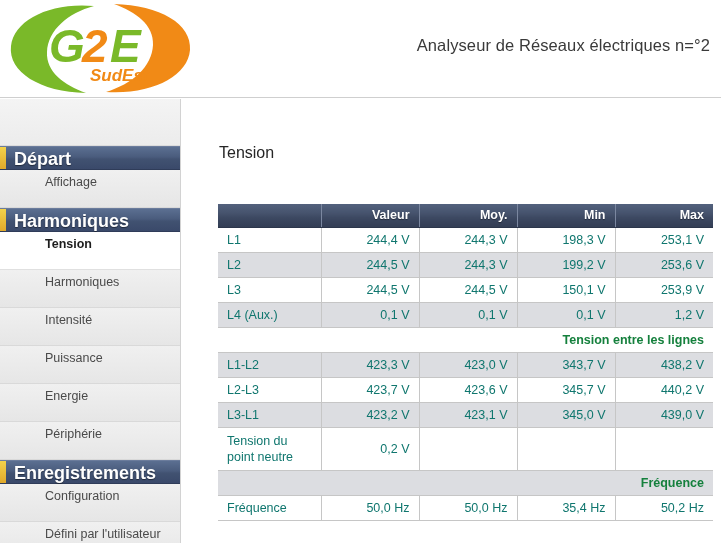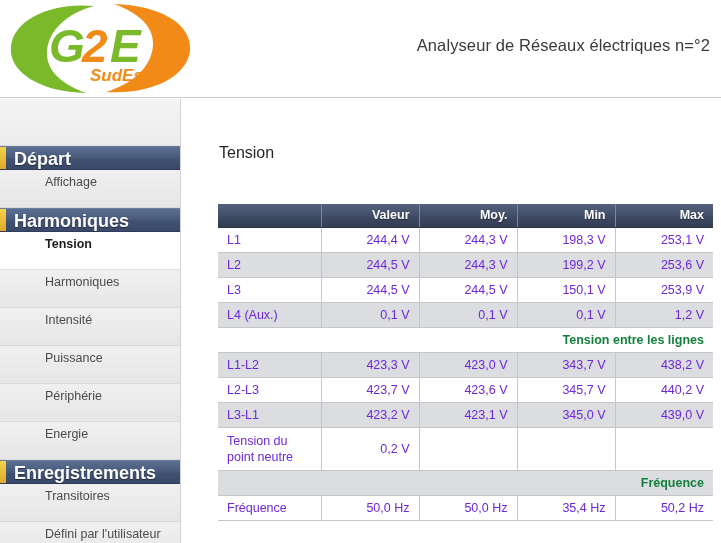--- a/index.html
+++ b/index.html
@@ -149,21 +149,21 @@
     border-right: 1px solid #7b87a0;
   }
   .data-table th:last-child { border-right: none; }
 
   .data-table td {
     border-right: 1px solid #c6c6c6;
     border-bottom: 1px solid #c6c6c6;
     padding: 5px 9px 5px 8px;
     height: 19px;
     text-align: right;
-    color: #6d28d9;
+    color: #0f766e;
     box-sizing: border-box;
     vertical-align: middle;
   }
   .data-table td:last-child { border-right: none; }
   .data-table td.label {
     text-align: left;
     padding-left: 9px;
   }
   .data-table tr.shade td {
     background: #dcdde1;
@@ -225,24 +225,24 @@
 <div class="sidebar">
   <div class="nav-spacer"></div>
   <div id="nav-list">
       <div class="nav-group">Départ</div>
       <div class="nav-item">Affichage</div>
       <div class="nav-group">Harmoniques</div>
       <div class="nav-item active">Tension</div>
       <div class="nav-item">Harmoniques</div>
       <div class="nav-item">Intensité</div>
       <div class="nav-item">Puissance</div>
+      <div class="nav-item">Energie</div>
       <div class="nav-item">Périphérie</div>
-      <div class="nav-item">Energie</div>
       <div class="nav-group">Enregistrements</div>
-      <div class="nav-item">Transitoires</div>
+      <div class="nav-item">Configuration</div>
       <div class="nav-item">Défini par l'utilisateur</div>
       <div class="nav-group">Aide</div>
     </div>
 </div>
 
 <div class="main">
   <div class="page-title">Tension</div>
 
   <table class="data-table">
     <colgroup>

